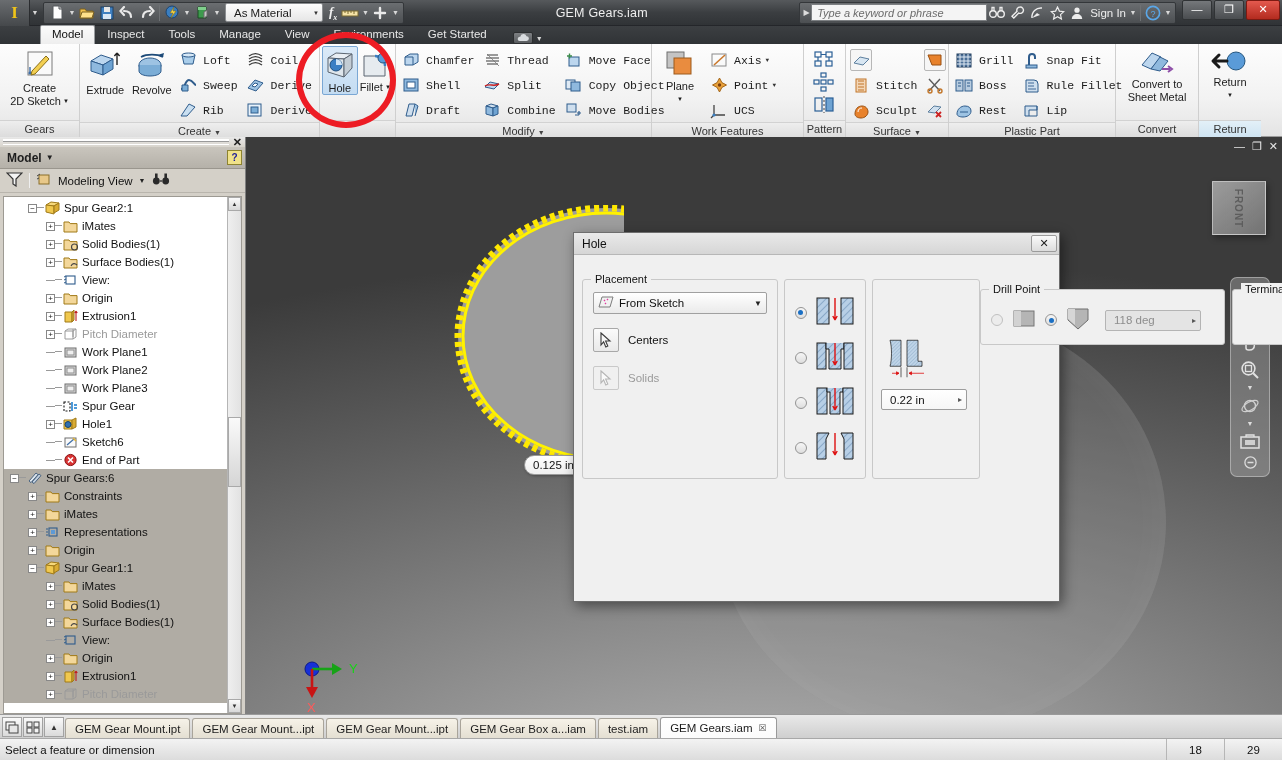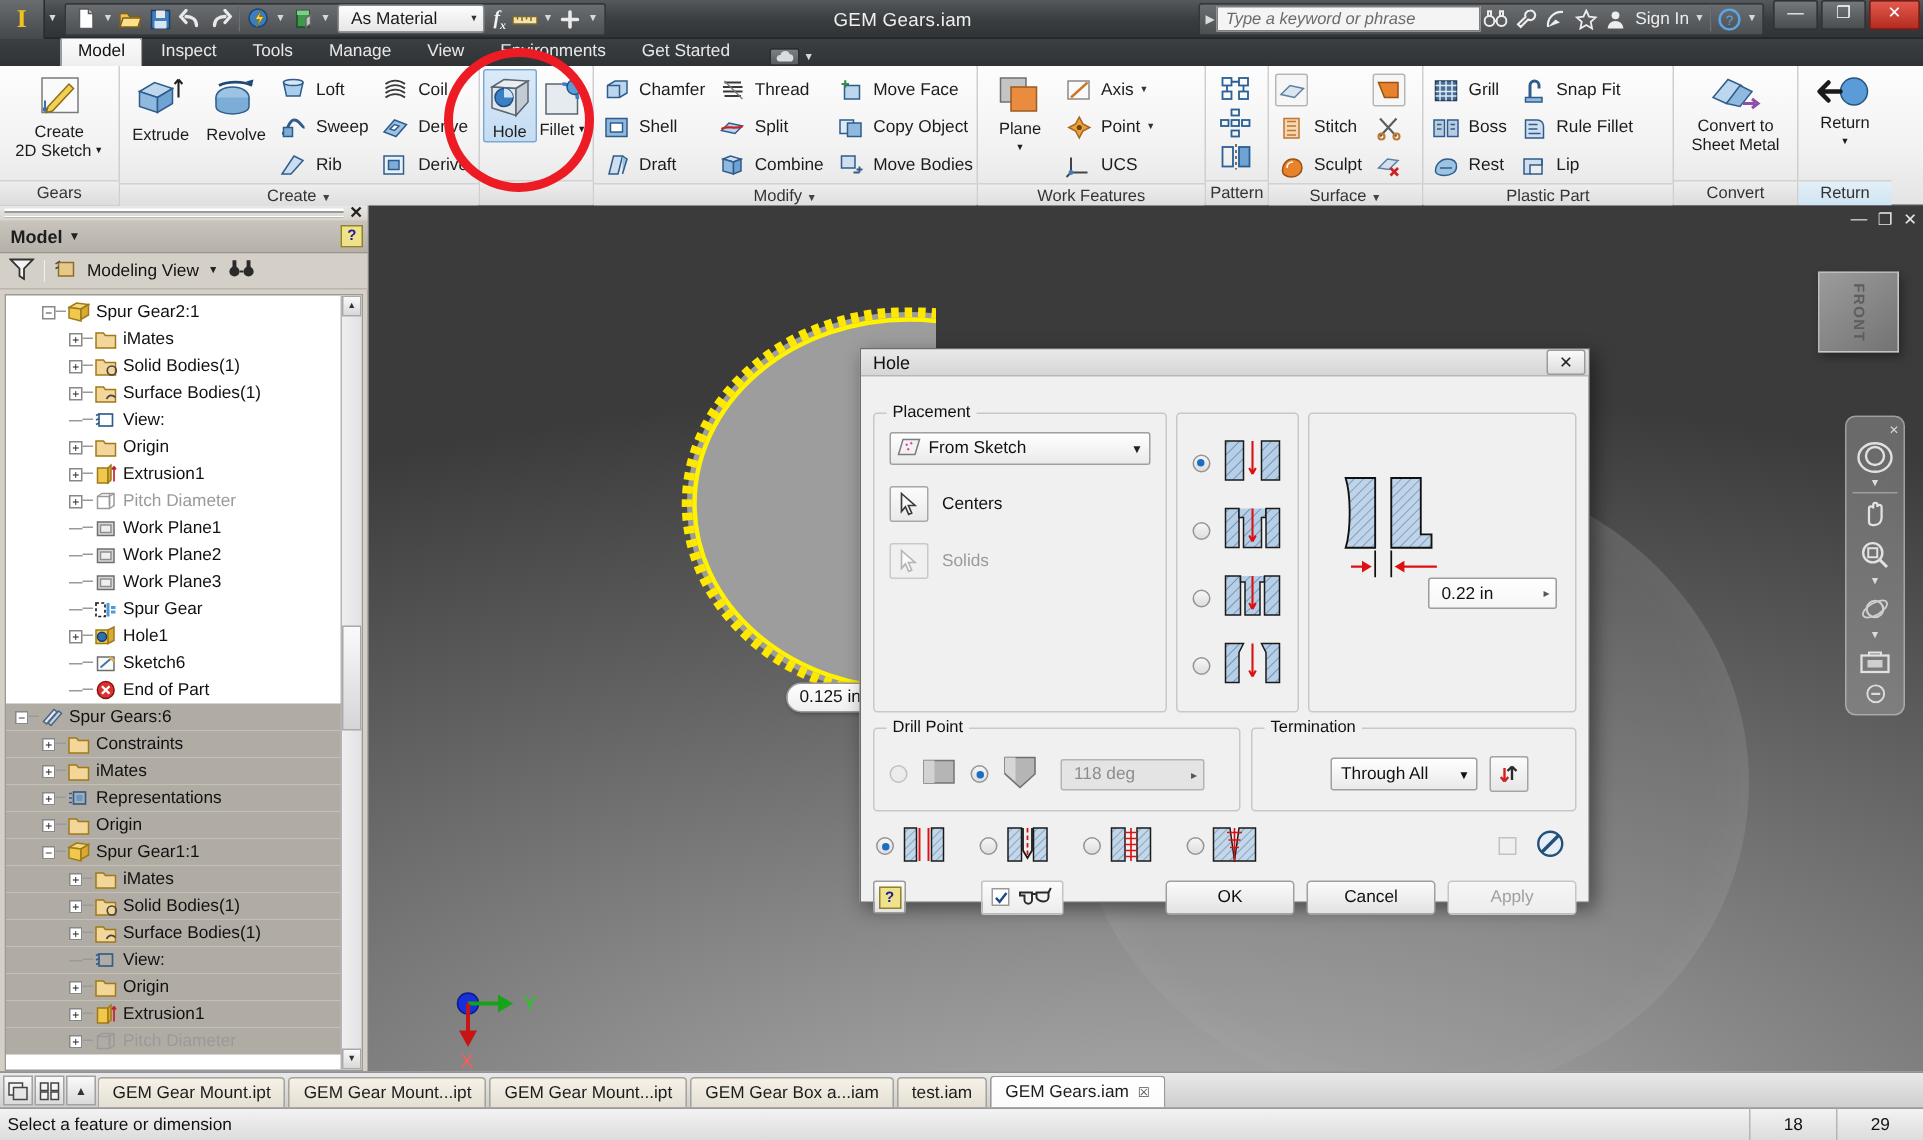--- a/index.html
+++ b/index.html
@@ -95,21 +95,21 @@
   .panel-body{ flex:1; display:flex; align-items:flex-start; padding:3px 2px 0; }
   .panel-label{
     height:17px; line-height:17px; text-align:center; font-size:11px; color:#333;
     background:linear-gradient(#eeeeee,#dcdcdc); border-top:1px solid #d2d2d2;
   }
   .panel-label .pcv{ font-size:7px; margin-left:3px; color:#444;}
   .big-btn{
     width:66px; display:flex;flex-direction:column;align-items:center; padding-top:2px; cursor:default;
   }
   .big-btn .lbl{ font-size:11px; color:#1c1c1c; text-align:center; line-height:12px; margin-top:1px;}
-  .small-col{ display:flex;flex-direction:column; gap:1px; padding-top:1px;}
+  .small-col{ display:flex;flex-direction:column; gap:1px; padding-top:1px;font-family:Liberation Mono, monospace;}
   .sm-btn{ display:flex;align-items:center; gap:4px; padding:1px 5px 1px 2px; cursor:default; height:24px;}
   .sm-btn .lbl{ font-size:11.5px; color:#1c1c1c; white-space:nowrap;}
   .icobox{ width:22px;height:22px; display:flex;align-items:center;justify-content:center;flex:none;}
   .hole-hl{
     background:linear-gradient(#dbeaf8,#c4dcf2);
     border:1px solid #7aa7d4; border-radius:2px;
   }
   .ret-hl .panel-label{ background:linear-gradient(#e3f0f8,#cfe4f2); }
   .grid3{ display:grid; grid-template-columns:repeat(1,30px); gap:1px; padding-top:1px;}
   .pat-cell{ width:28px;height:22px;display:flex;align-items:center;justify-content:center;}
@@ -216,21 +216,21 @@
   }
   .dlg-title{
     height:22px; background:linear-gradient(#e9e9e9,#d6d6d6);
     border-bottom:1px solid #b7b7b7;
     display:flex;align-items:center;justify-content:space-between; padding:0 2px 0 8px;
   }
   .dlg-title .t{ font-size:12px;color:#111;}
   .dlg-x{ width:26px;height:17px;background:linear-gradient(#fafafa,#dcdcdc);
     border:1px solid #9b9b9b;border-radius:2px;display:flex;align-items:center;justify-content:center;
     font-size:11px;color:#222;}
-  .dlg-body{ flex:1; padding:24px 8px 6px; display:flex;flex-direction:column; }
+  .dlg-body{ flex:1; padding:24px 8px 6px; display:flex;flex-direction:row; }
   .fs{ border:1px solid #c8c8c8; border-radius:3px; position:relative; background:#f0f0f0; }
   .fs > .leg{ position:absolute; top:-7px; left:8px; background:#f0f0f0; padding:0 4px;
      font-size:11px;color:#111; }
   .row1{ display:flex; gap:6px; height:200px;}
   .placement{ width:196px; padding:12px 10px 8px;}
   .typecol{ width:82px; padding:10px 0 8px; display:flex;flex-direction:column;
      align-items:center; justify-content:space-around;}
   .preview{ flex:1; padding:8px;}
   .combo{
     height:22px; background:linear-gradient(#ffffff,#eaeaea);

